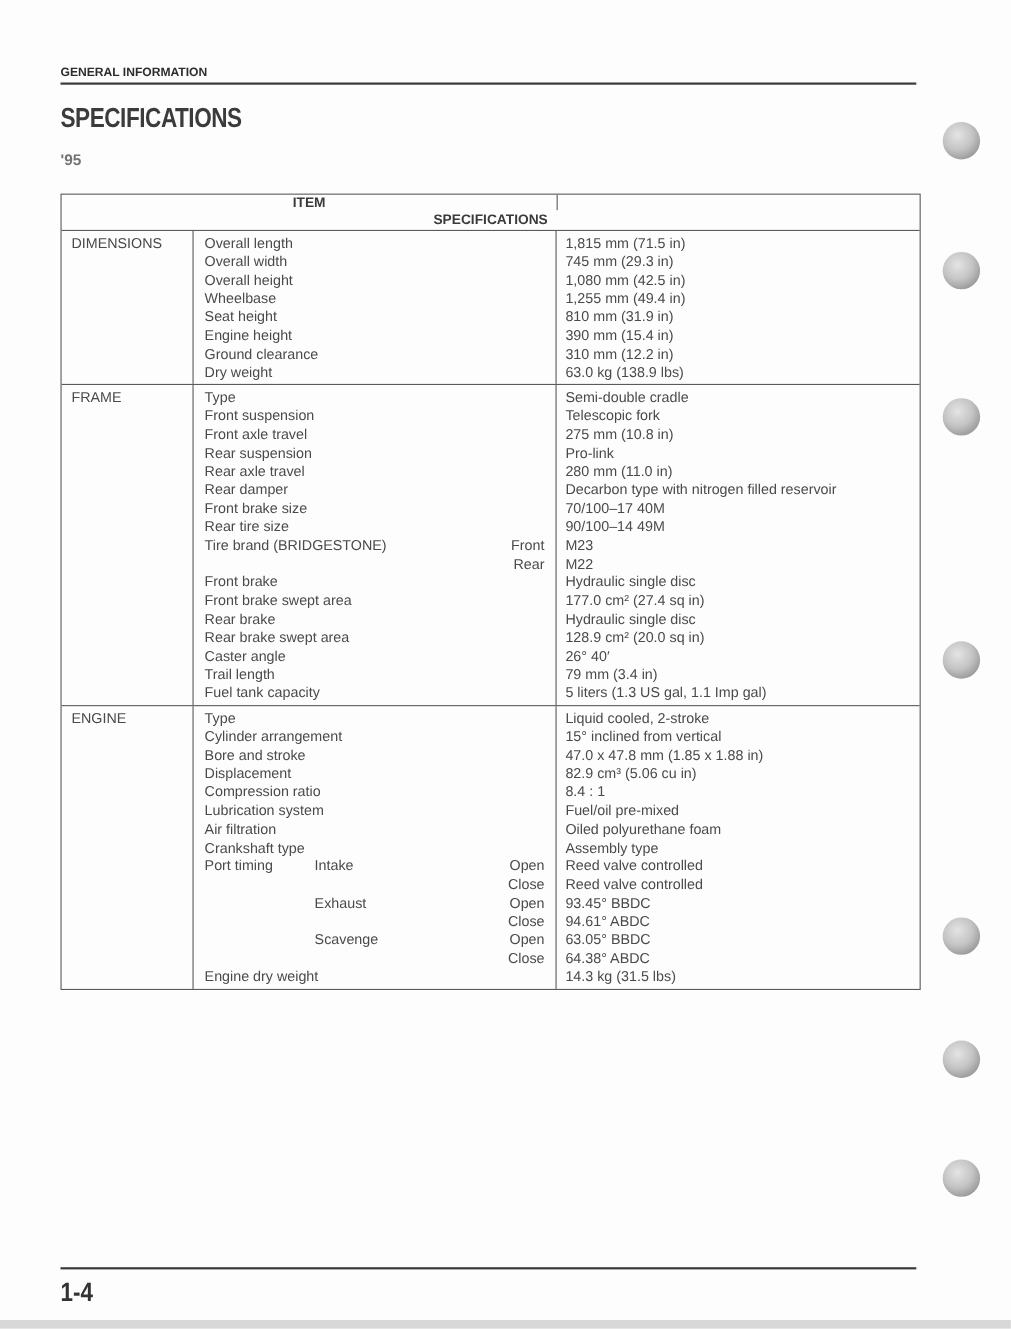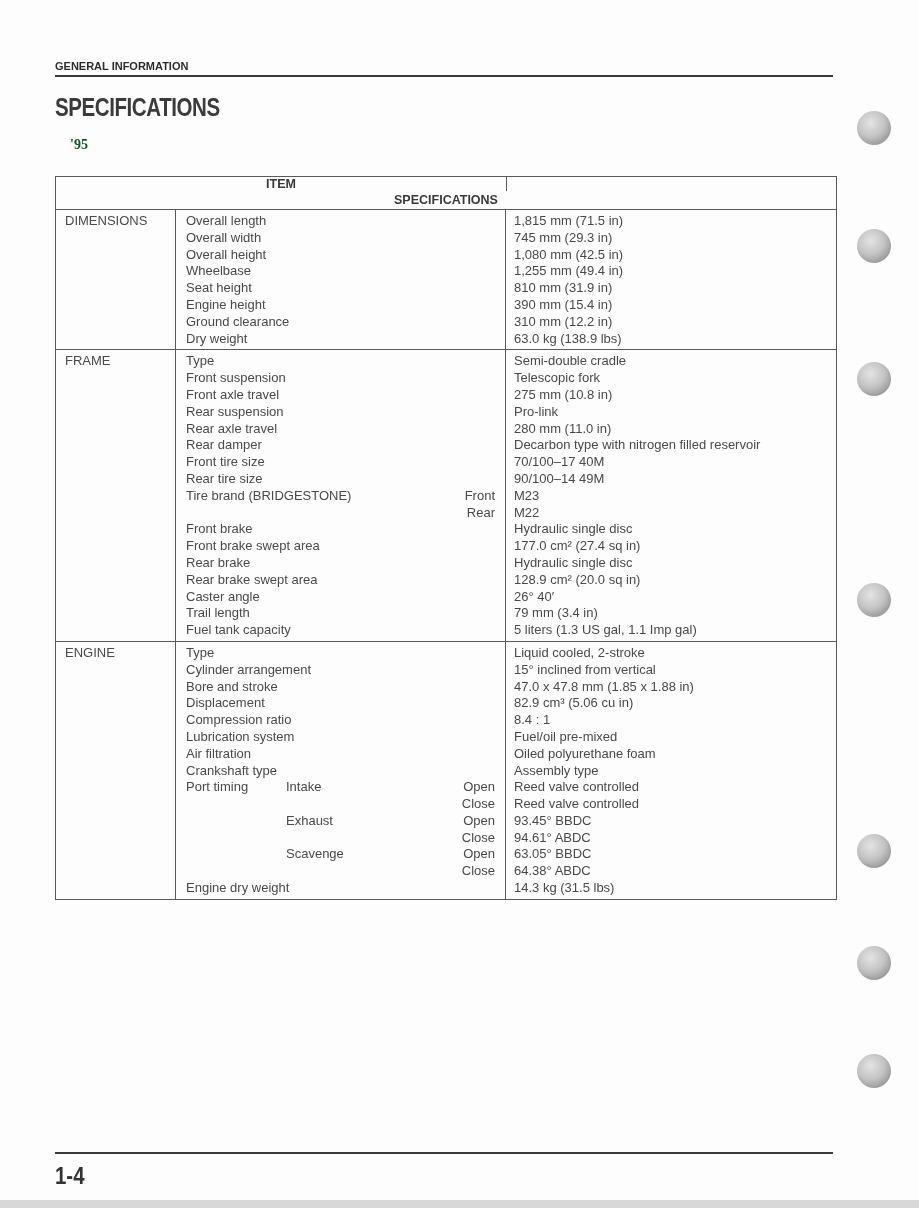--- a/index.html
+++ b/index.html
@@ -13,22 +13,22 @@
     font-weight: bold; font-size: 11px; color: #2d2d2d;
     border-bottom: 2.5px solid #3a3a3a; padding-bottom: 1px; line-height: 16px;
   }
   .page-title {
     position: absolute; left: 55px; top: 93px;
     font-family: "Liberation Sans", sans-serif; font-weight: bold;
     font-size: 25px; color: #3b3b3b; letter-spacing: -0.5px;
     transform: scaleX(0.82); transform-origin: left top;
   }
   .model-year {
-    position: absolute; left: 70px; top: 137px;
-    font-weight: bold; font-size: 14px; color: #14532d; font-family: Liberation Serif, serif;
+    position: absolute; left: 55px; top: 137px;
+    font-weight: bold; font-size: 14px; color: #737373;
   }
   .spec-table {
     position: absolute; left: 55px; top: 176px;
     width: 780px; border: 1.2px solid #5a5a5a;
     font-size: 13px; color: #4a4a4a;
   }
   .thead { display: flex; height: 32px; border-bottom: 1.2px solid #5a5a5a; flex-direction: column; }
   .th { font-weight: bold; font-size: 12.5px; color: #3a3a3a; display: flex; align-items: center; justify-content: center; }
   .th-item { width: 450px; border-right: 1.2px solid #5a5a5a; }
   .th-spec { flex: 1; }
@@ -89,21 +89,21 @@
       </div>
       <div class="group">
         <div class="g-name">FRAME</div>
         <div class="g-items">
           <div class="row"><span>Type</span></div>
           <div class="row"><span>Front suspension</span></div>
           <div class="row"><span>Front axle travel</span></div>
           <div class="row"><span>Rear suspension</span></div>
           <div class="row"><span>Rear axle travel</span></div>
           <div class="row"><span>Rear damper</span></div>
-          <div class="row"><span>Front tire size</span></div>
+          <div class="row"><span>Front brake size</span></div>
           <div class="row"><span>Rear tire size</span></div>
           <div class="row"><span>Tire brand (BRIDGESTONE)</span><span class="sub2">Front</span></div>
           <div class="row"><span></span><span class="sub2">Rear</span></div>
           <div class="row"><span>Front brake</span></div>
           <div class="row"><span>Front brake swept area</span></div>
           <div class="row"><span>Rear brake</span></div>
           <div class="row"><span>Rear brake swept area</span></div>
           <div class="row"><span>Caster angle</span></div>
           <div class="row"><span>Trail length</span></div>
           <div class="row"><span>Fuel tank capacity</span></div>

